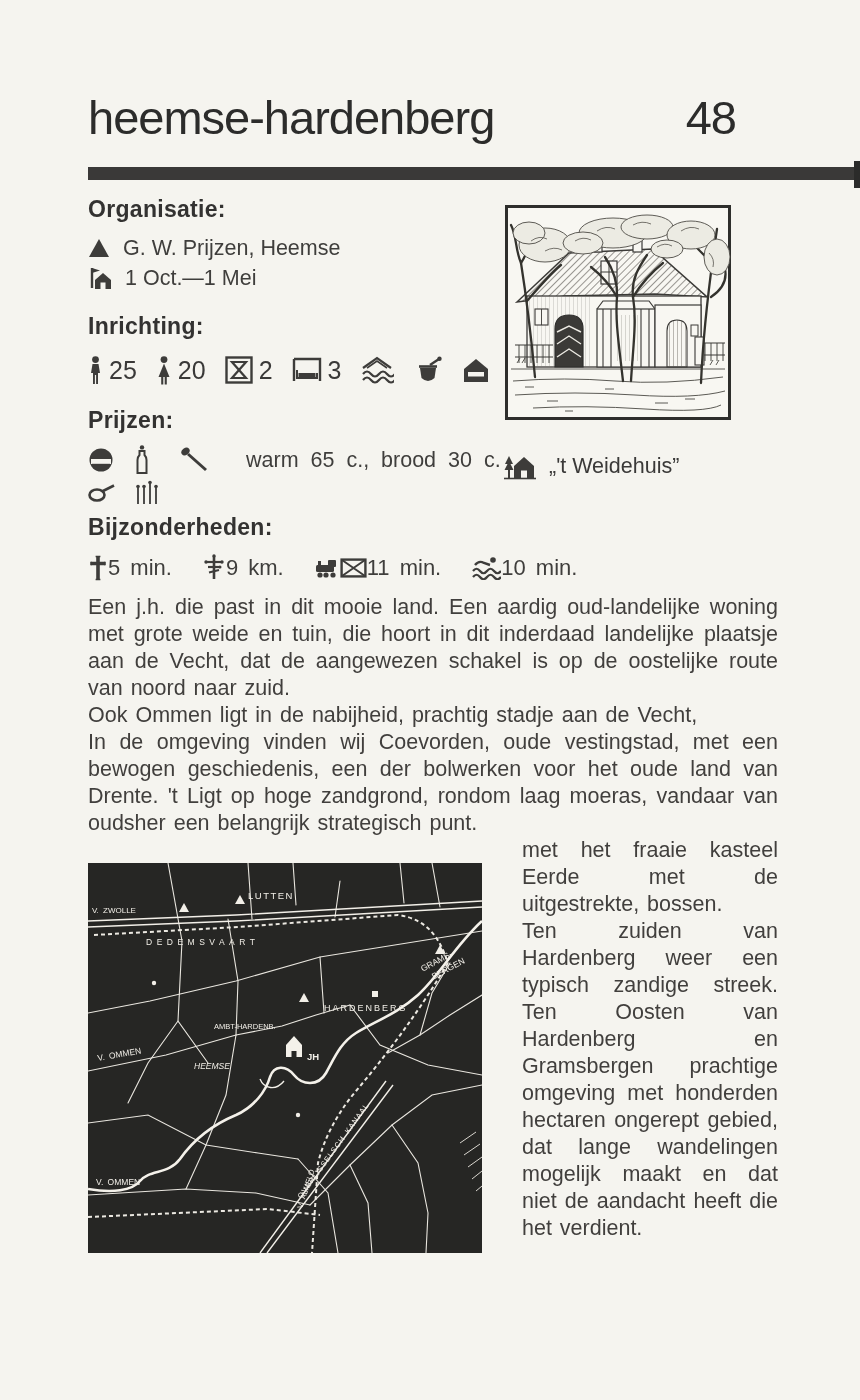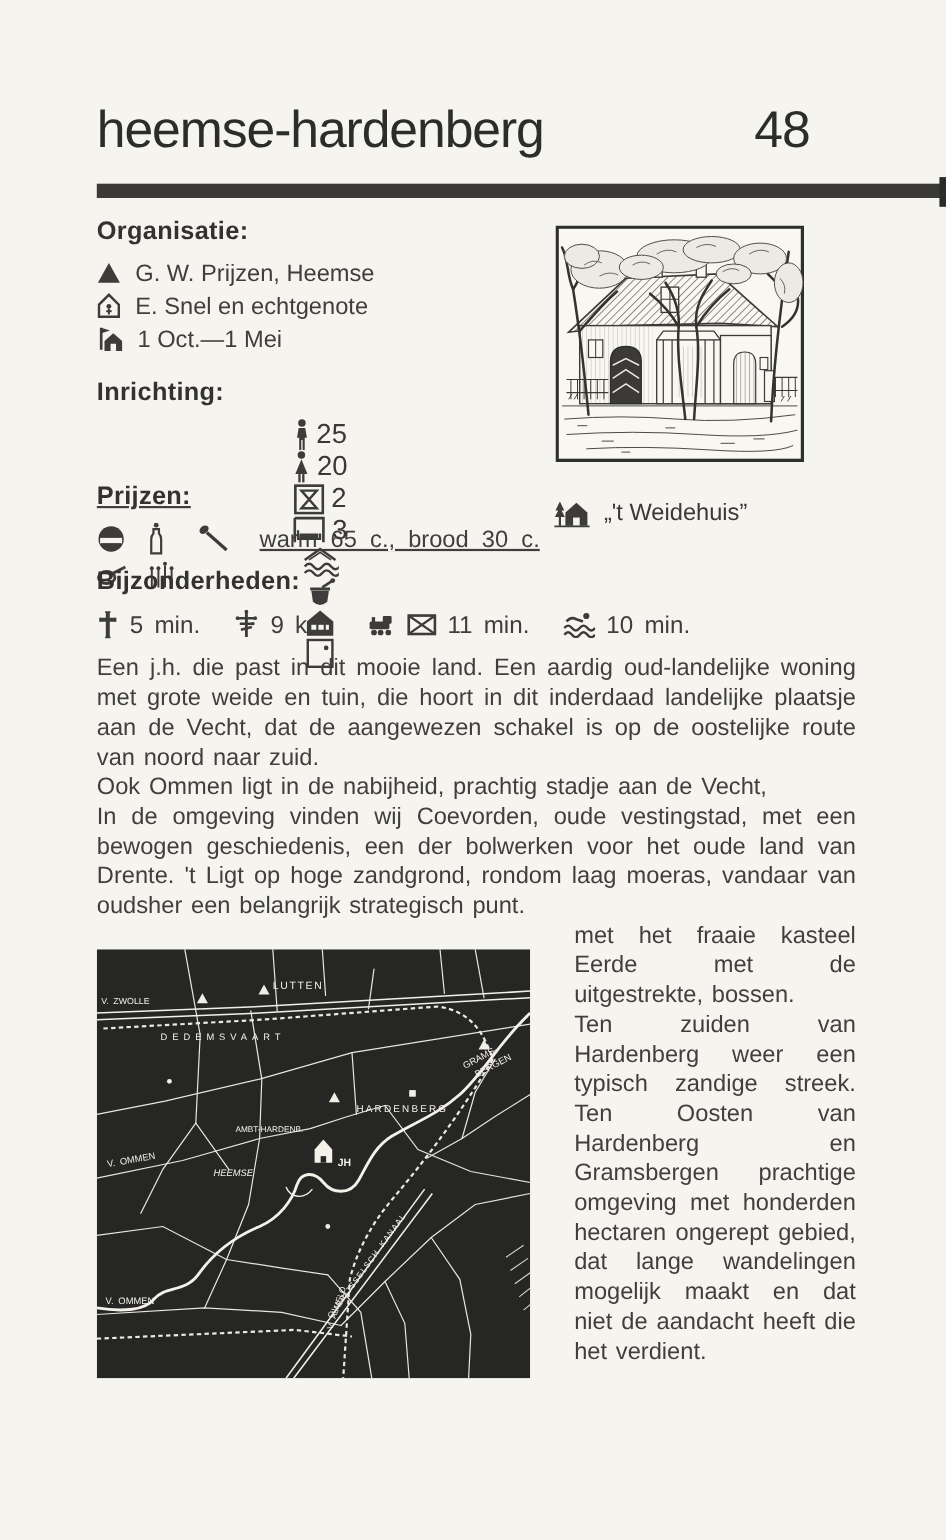--- a/index.html
+++ b/index.html
@@ -27,39 +27,39 @@
   
   .left-col{position:absolute;left:88px;top:196px;width:425px;}
   .section-heading{
     font-size:23px;font-weight:bold;color:#333231;margin:0 0 10px 0;letter-spacing:.3px;
   }
   .org-item{display:flex;align-items:center;gap:13px;height:30px;font-size:21.5px;}
   .icon{color:#3d3c3a;flex:0 0 auto;display:inline-flex;align-items:center;}
   .icon svg{display:block;}
 
   .inrichting{margin-top:20px;}
-  .inr-row{display:flex;align-items:center;margin-top:11px;height:38px;flex-direction:column;}
+  .inr-row{display:flex;align-items:center;margin-top:11px;height:38px;}
   .inr-item{display:flex;align-items:center;gap:6px;margin-right:19px;font-size:25px;color:#3a3938;}
 
-  .prijzen{margin-top:18px;text-decoration:underline;}
+  .prijzen{margin-top:18px;}
   .prijs-row{display:flex;align-items:center;height:32px;}
   .prijs-slot{width:46px;display:flex;align-items:center;}
-  .prijs-text{font-size:21.5px;word-spacing:6px;margin-left:10px;}
+  .prijs-text{font-size:21.5px;word-spacing:6px;margin-left:20px;}
 
   
   .illustration{position:absolute;left:505px;top:205px;width:226px;height:215px;}
   .hostel-caption{
     position:absolute;left:503px;top:452px;display:flex;align-items:center;gap:12px;
     font-size:21.5px;color:#3a3938;
   }
 
   
   .bijz{position:absolute;left:88px;top:514px;width:700px;}
   .bijz-row{display:flex;align-items:center;margin-top:13px;font-size:22px;}
-  .bijz-item{display:flex;align-items:center;gap:10px;margin-right:30px;word-spacing:4px;}
+  .bijz-item{display:flex;align-items:center;margin-right:30px;word-spacing:4px;}
 
   
   .body-copy{
     position:absolute;left:88px;top:594px;width:690px;
     font-size:21.5px;line-height:27px;text-align:justify;color:#413f3d;
     word-spacing:2px;
   }
   .body-copy p{margin:0;}
   .map-figure{
     float:left;width:394px;height:390px;margin:26px 40px 8px 0;
@@ -82,30 +82,20 @@
 
     <h2 class="section-heading">Organisatie:</h2>
 
     <div class="org-item">
       <span class="icon">
         <svg width="22" height="20" viewBox="0 0 22 20">
             <path d="M11 1 L21 19 H1 Z" fill="currentColor"></path>
           </svg>
       </span>
       <span>G. W. Prijzen, Heemse</span>
-    </div>
-    <div class="org-item">
-      <span class="icon">
-        <svg width="22" height="24" viewBox="0 0 22 24">
-          <path d="M2 11 L11 2 L20 11 V22 H2 Z" fill="none" stroke="currentColor" stroke-width="2.2"></path>
-          <circle cx="11" cy="12.5" r="2.2" fill="currentColor"></circle>
-          <path d="M11 14.5 V20 M8.5 17 H13.5" stroke="currentColor" stroke-width="1.8"></path>
-        </svg>
-      </span>
-      <span>E. Snel en echtgenote</span>
     </div>
     <div class="org-item">
       <span class="icon">
         <svg width="24" height="24" viewBox="0 0 24 24">
           <path d="M4 2 V22" stroke="currentColor" stroke-width="2.4"></path>
           <path d="M4 2 L12 4.5 L4 7 Z" fill="currentColor"></path>
           <path d="M7 14 L15 7 L23 14 V23 H7 Z" fill="currentColor"></path>
           <rect x="12.5" y="16.5" width="5" height="6.5" fill="#f5f4ef"></rect>
         </svg>
       </span>

